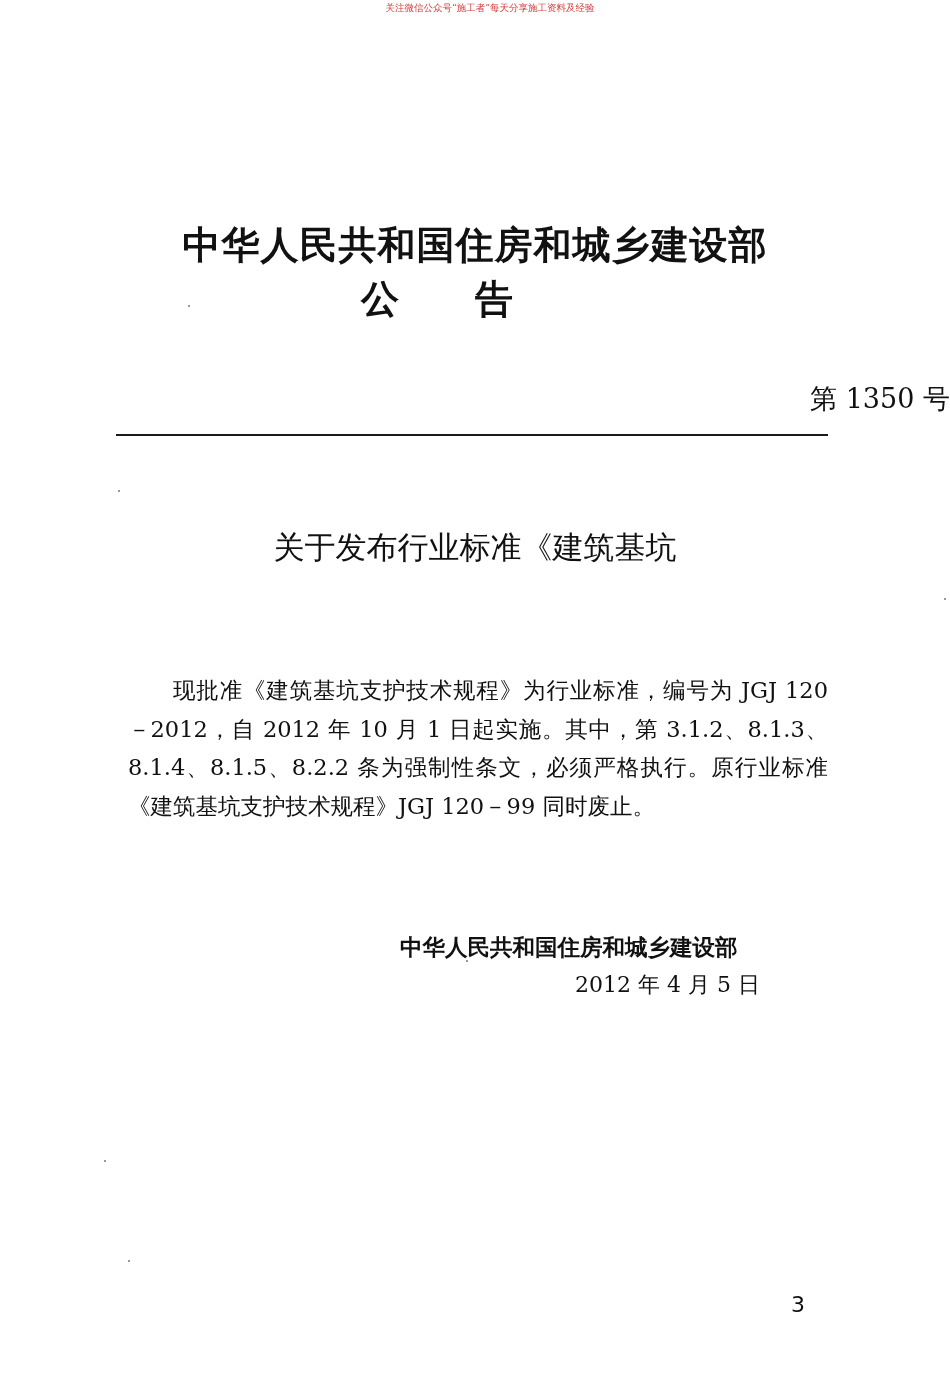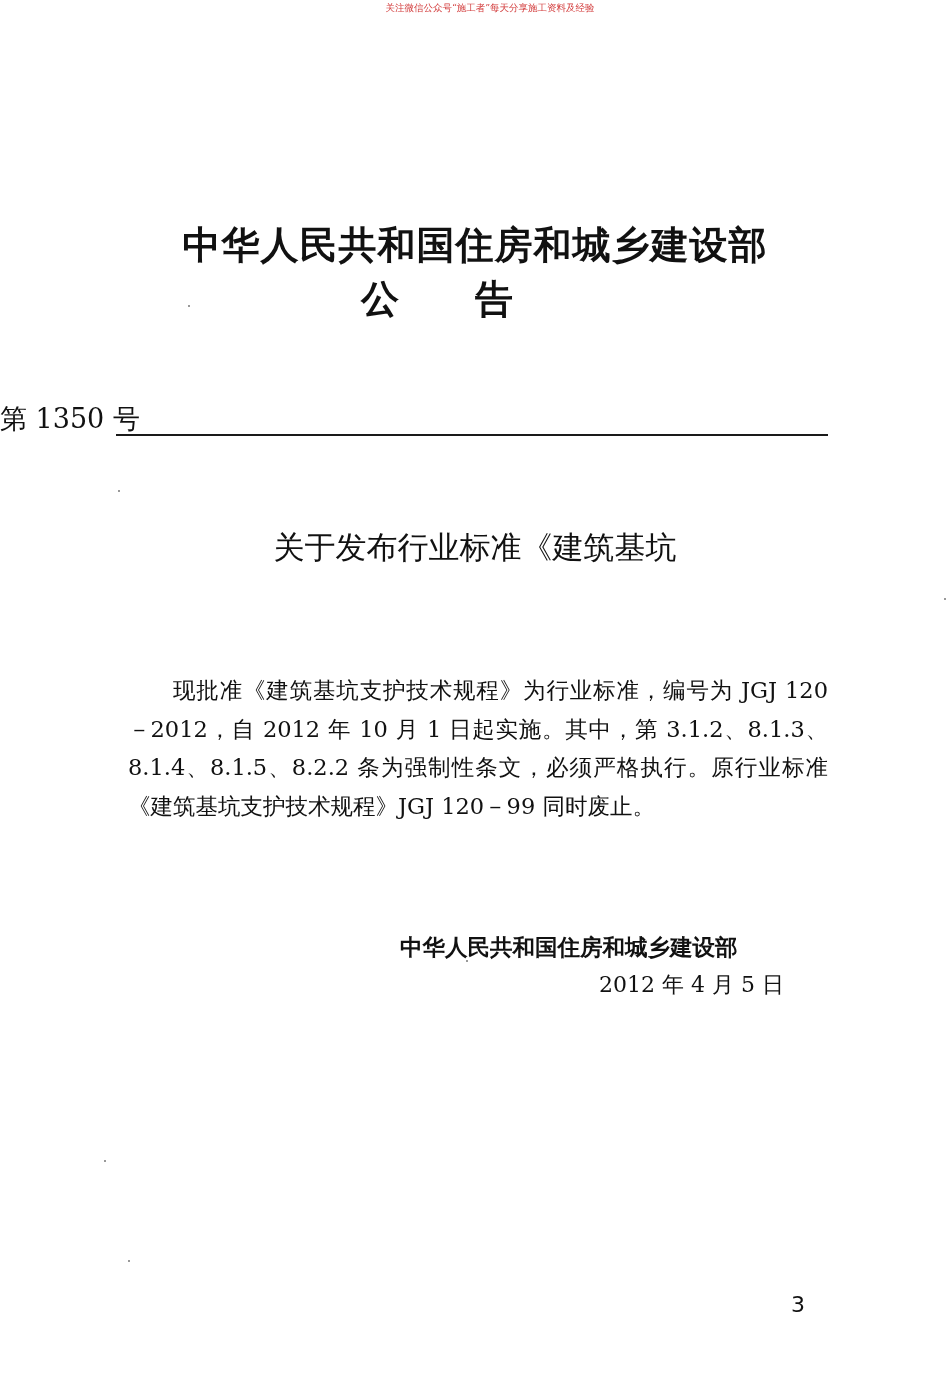--- a/index.html
+++ b/index.html
@@ -50,24 +50,23 @@
       font-size: 38px;
       line-height: 46px;
     }
     .doc-type span { display: inline-block; }
     .doc-type .gap { width: 76px; }
     .doc-number {
       position: absolute;
       top: 382px;
       left: 0;
       width: 950px;
-      text-align: left;
+      text-align: right;
       font-size: 27px;
       line-height: 34px;
-      margin-top: 20px;
     }
     .rule {
       position: absolute;
       top: 434px;
       left: 116px;
       width: 712px;
       height: 2px;
       background: #1a1a1a;
     }
     .notice-title {
@@ -102,21 +101,20 @@
       font-weight: bold;
       font-size: 22.5px;
       line-height: 34px;
     }
     .date {
       position: absolute;
       top: 968px;
       left: 575px;
       font-size: 22px;
       line-height: 34px;
-      margin-left: 24px;
     }
     .page-number {
       position: absolute;
       top: 1292px;
       left: 791px;
       font-size: 22px;
       font-family: "DejaVu Sans", sans-serif;
       line-height: 26px;
     }
     .speck {

